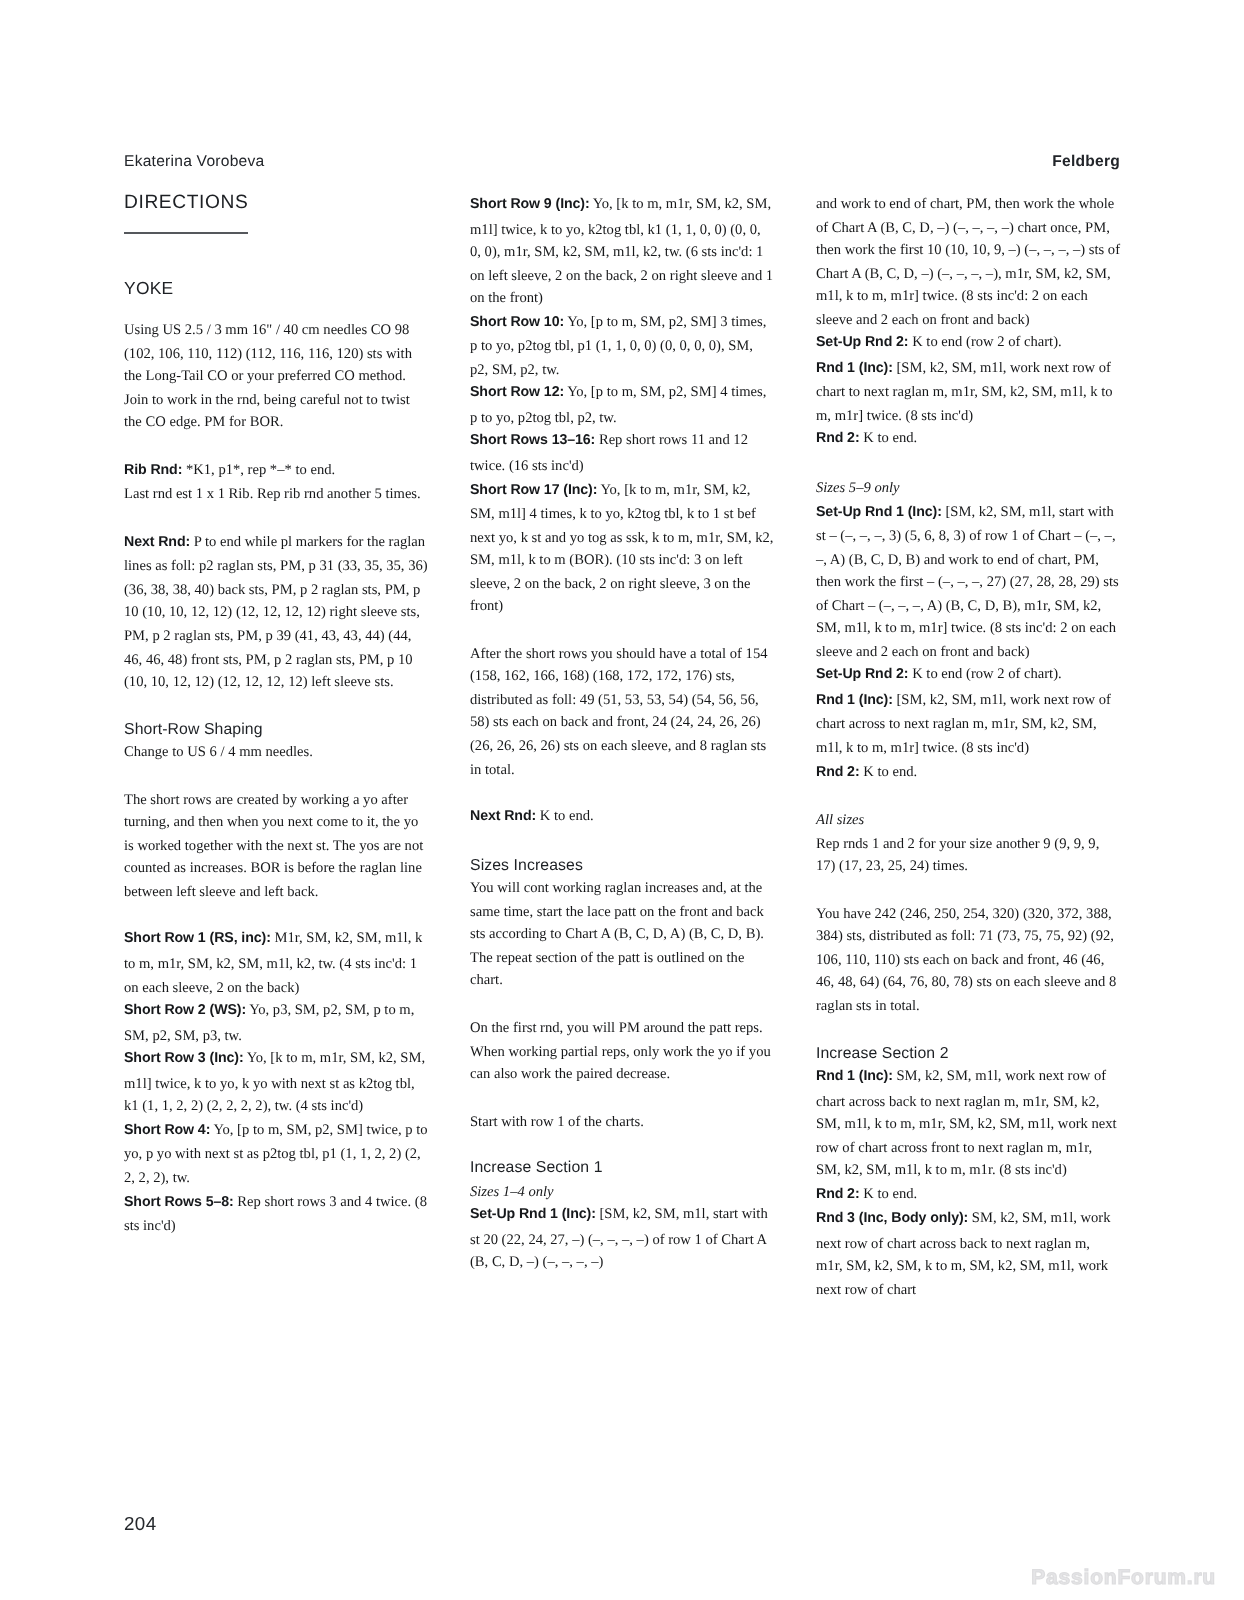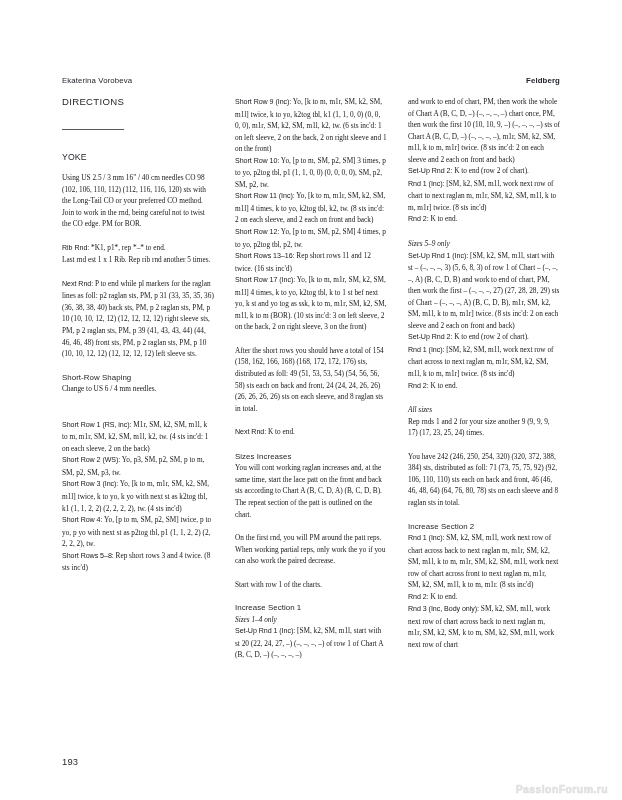--- a/index.html
+++ b/index.html
@@ -51,21 +51,21 @@
   }
   .col:last-child { margin-right: 0; }
 
   
   .h-section {
     font-family: "Liberation Sans", "DejaVu Sans", sans-serif;
     font-size: 9.6px;
     font-weight: 400;
     letter-spacing: 0.3px;
     color: #1d2024;
-    padding-bottom: 22px;
+    padding-bottom: 9px;
     border-bottom: 1px solid #55585c;
     display: inline-block;
     margin: 0 0 22px 0;
     line-height: 11px;
   }
   .h-sub {
     font-family: "Liberation Sans", "DejaVu Sans", sans-serif;
     font-size: 8.7px;
     font-weight: 400;
     letter-spacing: 0.15px;
@@ -82,21 +82,21 @@
     margin: 0;
     line-height: 11.55px;
   }
 
   
   p.para { margin: 0; }
   .gap-md { height: 12px; }
 
   .lbl {
     font-family: "Liberation Sans", "DejaVu Sans", sans-serif;
-    font-weight: 400;
+    font-weight: 700;
     font-size: 7.1px;
     letter-spacing: -0.05px;
     color: #16181b;
   }
   .ital {
     font-style: italic;
   }
   p.run { margin: 0; }
 
   
@@ -150,41 +150,41 @@
 
     <p class="run"><span class="lbl">Next Rnd:</span><span> P to end while pl markers for the raglan lines as foll: p2 raglan sts, PM, p 31 (33, 35, 35, 36) (36, 38, 38, 40) back sts, PM, p 2 raglan sts, PM, p 10 (10, 10, 12, 12) (12, 12, 12, 12) right sleeve sts, PM, p 2 raglan sts, PM, p 39 (41, 43, 43, 44) (44, 46, 46, 48) front sts, PM, p 2 raglan sts, PM, p 10 (10, 10, 12, 12) (12, 12, 12, 12) left sleeve sts.</span></p>
 
     <div class="gap-md"></div>
 
     <div class="h-minor">Short-Row Shaping</div>
     <p class="para">Change to US 6 / 4 mm needles.</p>
 
     <div class="gap-md"></div>
 
+    <p class="para">The short rows are created by working a yo after turning, and then when you next come to it, the yo is worked together with the next st. The yos are not counted as increases. BOR is before the raglan line between left sleeve and left back.</p>
 
     <div class="gap-md"></div>
 
 
     <p class="run"><span class="lbl">Short Row 1 (RS, inc):</span><span> M1r, SM, k2, SM, m1l, k to m, m1r, SM, k2, SM, m1l, k2, tw. (4 sts inc'd: 1 on each sleeve, 2 on the back)</span></p>
 
     <p class="run"><span class="lbl">Short Row 2 (WS):</span><span> Yo, p3, SM, p2, SM, p to m, SM, p2, SM, p3, tw.</span></p>
 
     <p class="run"><span class="lbl">Short Row 3 (Inc):</span><span> Yo, [k to m, m1r, SM, k2, SM, m1l] twice, k to yo, k yo with next st as k2tog tbl, k1 (1, 1, 2, 2) (2, 2, 2, 2), tw. (4 sts inc'd)</span></p>
 
     <p class="run"><span class="lbl">Short Row 4:</span><span> Yo, [p to m, SM, p2, SM] twice, p to yo, p yo with next st as p2tog tbl, p1 (1, 1, 2, 2) (2, 2, 2, 2), tw.</span></p>
 
     <p class="run"><span class="lbl">Short Rows 5–8:</span><span> Rep short rows 3 and 4 twice. (8 sts inc'd)</span></p>
   </div>
 
   <div class="col">
     <p class="run"><span class="lbl">Short Row 9 (Inc):</span><span> Yo, [k to m, m1r, SM, k2, SM, m1l] twice, k to yo, k2tog tbl, k1 (1, 1, 0, 0) (0, 0, 0, 0), m1r, SM, k2, SM, m1l, k2, tw. (6 sts inc'd: 1 on left sleeve, 2 on the back, 2 on right sleeve and 1 on the front)</span></p>
 
     <p class="run"><span class="lbl">Short Row 10:</span><span> Yo, [p to m, SM, p2, SM] 3 times, p to yo, p2tog tbl, p1 (1, 1, 0, 0) (0, 0, 0, 0), SM, p2, SM, p2, tw.</span></p>
 
-    <p class="run"><span class="lbl">Short Row 11 (Inc):</span><span> Yo, [k to m, m1r, SM, k2, SM, m1l] 4 times, k to yo, k2tog tbl, k2, tw. (8 sts inc'd: 2 on each sleeve, and 2 each on front and back)</span></p>
 
     <p class="run"><span class="lbl">Short Row 12:</span><span> Yo, [p to m, SM, p2, SM] 4 times, p to yo, p2tog tbl, p2, tw.</span></p>
 
     <p class="run"><span class="lbl">Short Rows 13–16:</span><span> Rep short rows 11 and 12 twice. (16 sts inc'd)</span></p>
 
     <p class="run"><span class="lbl">Short Row 17 (Inc):</span><span> Yo, [k to m, m1r, SM, k2, SM, m1l] 4 times, k to yo, k2tog tbl, k to 1 st bef next yo, k st and yo tog as ssk, k to m, m1r, SM, k2, SM, m1l, k to m (BOR). (10 sts inc'd: 3 on left sleeve, 2 on the back, 2 on right sleeve, 3 on the front)</span></p>
 
     <div class="gap-md"></div>
 
     <p class="para">After the short rows you should have a total of 154 (158, 162, 166, 168) (168, 172, 172, 176) sts, distributed as foll: 49 (51, 53, 53, 54) (54, 56, 56, 58) sts each on back and front, 24 (24, 24, 26, 26) (26, 26, 26, 26) sts on each sleeve, and 8 raglan sts in total.</p>
@@ -250,15 +250,15 @@
 
     <p class="run"><span class="lbl">Rnd 1 (Inc):</span><span> SM, k2, SM, m1l, work next row of chart across back to next raglan m, m1r, SM, k2, SM, m1l, k to m, m1r, SM, k2, SM, m1l, work next row of chart across front to next raglan m, m1r, SM, k2, SM, m1l, k to m, m1r. (8 sts inc'd)</span></p>
 
     <p class="run"><span class="lbl">Rnd 2:</span><span> K to end.</span></p>
 
     <p class="run"><span class="lbl">Rnd 3 (Inc, Body only):</span><span> SM, k2, SM, m1l, work next row of chart across back to next raglan m, m1r, SM, k2, SM, k to m, SM, k2, SM, m1l, work next row of chart</span></p>
   </div>
 
 </div>
 
-<div class="folio">193</div>
+<div class="folio">204</div>
 
 <div class="watermark">PassionForum.ru</div>
 
 </body></html>

